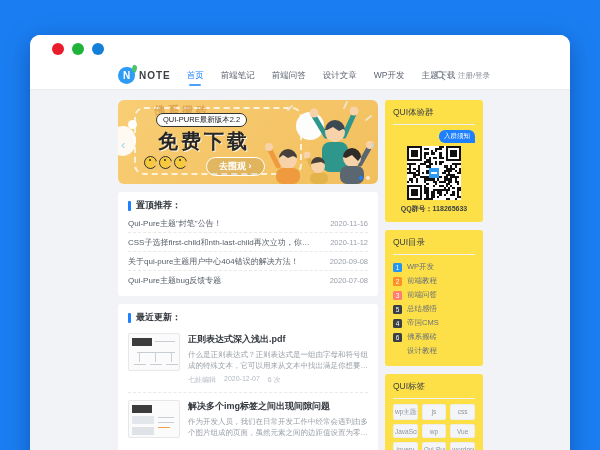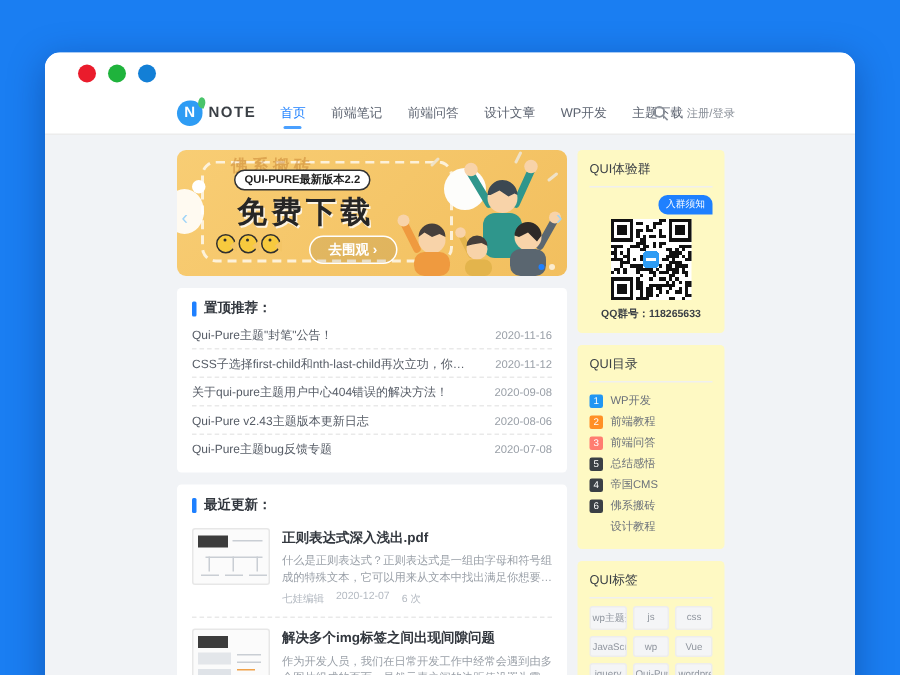--- a/index.html
+++ b/index.html
@@ -39,21 +39,21 @@
   
   .banner { position:relative; height:84px; border-radius:6px; overflow:hidden; cursor:pointer;
             background:linear-gradient(135deg,#f8cd74,#f2bf5e);
             }
   .banner-dash { position:absolute; left:16px; top:7px; width:168px; height:68px;
                  border:2px dashed rgba(255,255,255,.75); border-radius:10px; }
   .banner-blob { position:absolute; left:-8px; top:26px; width:26px; height:30px; background:rgba(255,255,255,.9); border-radius:50%; }
   .banner-blob2 { position:absolute; left:10px; top:20px; width:9px; height:9px; background:#fff; border-radius:50%; }
   .watermark { position:absolute; left:36px; top:3px; font-size:11px; font-weight:bold; color:rgba(190,120,40,.45); letter-spacing:3px; }
   .bubble { position:absolute; left:38px; top:13px; background:#fff; border:1px solid #333; border-radius:8px;
-            padding:1px 6px; font-size:7.5px; font-weight:bold; color:#222; white-space:nowrap; }
+            padding:1px 6px; font-size:7.5px; font-weight:normal; color:#222; white-space:nowrap; }
   .headline { position:absolute; left:40px; top:28px; font-size:20px; font-weight:900; color:#262626;
               letter-spacing:3px; text-shadow:1px 1px 0 rgba(255,255,255,.8); }
   .pac-row { position:absolute; left:26px; top:56px; display:flex; gap:2px; }
   .pac { width:13px; height:13px; border-radius:50%; background:#f7ca3e; border:1.5px solid #2f2f2f; position:relative; }
   .pac::before { content:""; position:absolute; right:-2px; top:3px; border:4px solid transparent; border-right:5px solid #f4c566; }
   .pac::after { content:""; position:absolute; left:4px; top:2px; width:2px; height:2px; background:#2f2f2f; border-radius:50%; }
   .go-btn { position:absolute; left:88px; top:57px; border:1.5px solid #fff; color:#fff; background:rgba(0,0,0,.08);
             border-radius:10px; padding:2px 12px; font-size:9px; font-weight:bold; cursor:pointer; white-space:nowrap; }
   .car-arrow { position:absolute; top:38px; font-size:13px; color:#9fd4f8; cursor:pointer; line-height:1; user-select:none; }
   .car-prev{ left:3px; } .car-next{ right:3px; }
@@ -81,21 +81,21 @@
   .thumb .tag-block { position:absolute; left:3px; top:4px; width:20px; height:8px; background:#3c3c3c; }
   .thumb .ln { position:absolute; background:#c9ced4; height:1px; }
   .art-body { flex:1; min-width:0; }
   .art-title { font-size:9px; font-weight:bold; color:#33383f; margin-bottom:3px; cursor:pointer;
                white-space:nowrap; overflow:hidden; text-overflow:ellipsis; }
   .art-excerpt { font-size:7.5px; color:#9aa0a8; line-height:1.5; display:-webkit-box;
                  -webkit-line-clamp:2; -webkit-box-orient:vertical; overflow:hidden; margin-bottom:3px; }
   .art-meta { font-size:7px; color:#b4bac2; display:flex; gap:8px; }
 
   
-  .box { background:#fef9c3; border-radius:3px; padding:7px 8px 8px; margin-bottom:8px; }
+  .box { background:#fde047; border-radius:3px; padding:7px 8px 8px; margin-bottom:8px; }
   .box-title { font-size:8.5px; color:#3a3f45; padding-bottom:5px; border-bottom:1px solid #f0f0f0; margin-bottom:5px; }
   .join-badge { display:block; margin-left:auto; width:max-content; background:#1e80ff; color:#fff; font-size:6.5px;
                 padding:2px 5px; border-radius:6px 6px 0 6px; cursor:pointer; margin-bottom:3px; }
   .qr-wrap { display:flex; justify-content:center; }
   .qr { width:54px; height:54px; position:relative; }
   .qq-num { text-align:center; font-size:7px; font-weight:bold; color:#3a3f45; margin-top:4px; }
 
   .dir-item { display:flex; align-items:center; gap:5px; height:14px; cursor:pointer; }
   .dir-num { width:9px; height:9px; border-radius:1.5px; color:#fff; font-size:6.5px;
              display:flex; align-items:center; justify-content:center; flex-shrink:0; }
@@ -221,24 +221,20 @@
             <span class="pin-title">Qui-Pure主题"封笔"公告！</span>
             <span class="pin-date">2020-11-16</span>
           </div>
           <div class="pin-row">
             <span class="pin-title">CSS子选择first-child和nth-last-child再次立功，你还没用过？</span>
             <span class="pin-date">2020-11-12</span>
           </div>
           <div class="pin-row">
             <span class="pin-title">关于qui-pure主题用户中心404错误的解决方法！</span>
             <span class="pin-date">2020-09-08</span>
-          </div>
-          <div class="pin-row">
-            <span class="pin-title">Qui-Pure v2.43主题版本更新日志</span>
-            <span class="pin-date">2020-08-06</span>
           </div>
           <div class="pin-row">
             <span class="pin-title">Qui-Pure主题bug反馈专题</span>
             <span class="pin-date">2020-07-08</span>
           </div>
         </div>
 
         <div class="card">
           <div class="card-head">
             <span class="accent-bar"></span>

